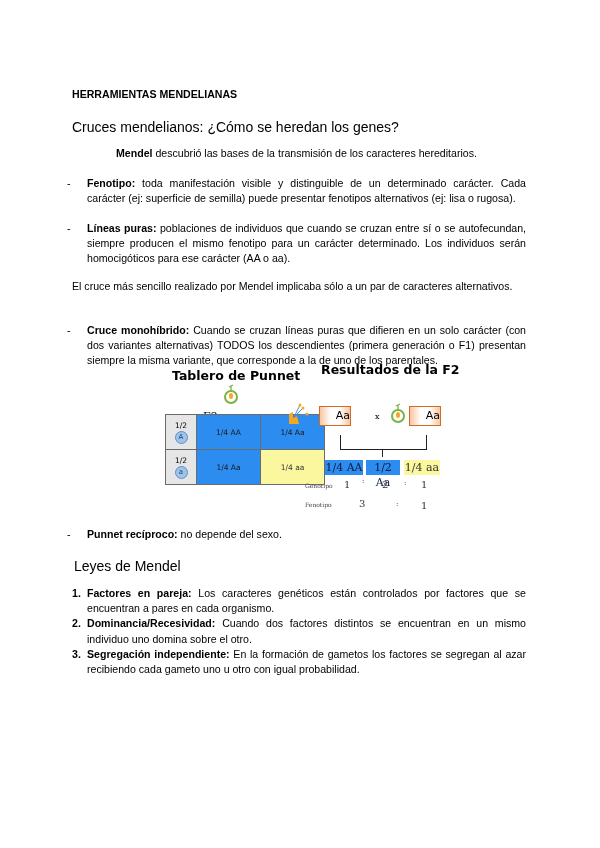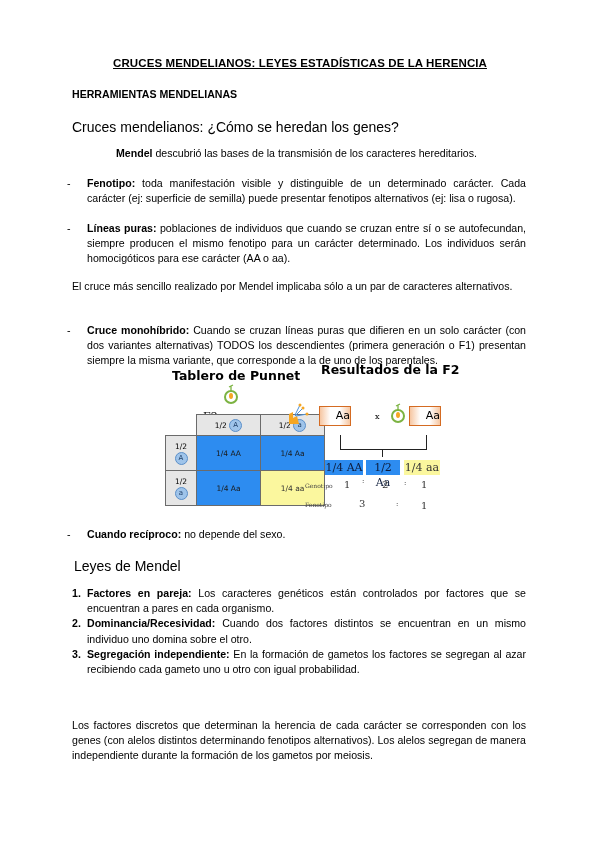--- a/index.html
+++ b/index.html
@@ -44,21 +44,20 @@
   .ratio-blue { background: #2d8cf0; color: #0d1b3a; }
   .ratio-yellow { background: #fbf79e; color: #333; }
   .ratio-label { position: absolute; font-size: 6px; font-family: "DejaVu Serif", serif; color: #444; }
   .ratio-num { position: absolute; font-size: 10px; font-family: "DejaVu Serif", serif; color: #333; }
 </style>
 </head>
 <body>
 
 <div class="page">
 
-  <div class="title">CRUCES MENDELIANOS: LEYES ESTADÍSTICAS DE LA HERENCIA</div>
 
   <div class="h-upper">HERRAMIENTAS MENDELIANAS</div>
 
   <div class="h-sub" style="top:119px;">Cruces mendelianos: ¿Cómo se heredan los genes?</div>
 
   <div class="para" style="top:146px;margin-left:44px;">
     <b>Mendel</b><span> descubrió las bases de la transmisión de los caracteres hereditarios.</span>
   </div>
 
   <div class="bullet" style="top:176px;">
@@ -81,25 +80,20 @@
   <div class="fig-left-title">Tablero de Punnet</div>
   <svg class="flower" style="left:223px; top:384px;" width="16" height="22" viewBox="0 0 16 22">
     <circle cx="8" cy="13" r="6" fill="none" stroke="#7cb342" stroke-width="2"></circle>
     <ellipse cx="8" cy="12" rx="2" ry="3" fill="#f5a623"></ellipse>
     <path d="M8 7 L8 2 M6 3 L10 1" stroke="#7cb342" stroke-width="1.3" fill="none"></path>
   </svg>
   <div class="f2-label">F2</div>
 
   <table class="punnett">
     <tbody>
-        <tr>
-      <td class="corner"></td>
-      <td class="hdr"><span>1/2</span> <span class="allele">A</span></td>
-      <td class="hdr"><span>1/2</span> <span class="allele">a</span></td>
-    </tr>
     <tr>
       <td class="rowhdr"><span>1/2</span><br><span class="allele">A</span></td>
       <td class="cell-blue">1/4 AA</td>
       <td class="cell-blue">1/4 Aa</td>
     </tr>
     <tr>
       <td class="rowhdr"><span>1/2</span><br><span class="allele">a</span></td>
       <td class="cell-blue">1/4 Aa</td>
       <td class="cell-yellow">1/4 aa</td>
     </tr>
@@ -137,36 +131,35 @@
   <div class="ratio-num" style="left:404px; top:479px; font-size:7px;">:</div>
   <div class="ratio-num" style="left:421px; top:479px;">1</div>
 
   <div class="ratio-label" style="left:305px; top:501px;">Fenotipo</div>
   <div class="ratio-num" style="left:359px; top:498px;">3</div>
   <div class="ratio-num" style="left:396px; top:500px; font-size:7px;">:</div>
   <div class="ratio-num" style="left:421px; top:500px;">1</div>
 
   <div class="bullet" style="top:527px;">
     <span class="dash">-</span>
-    <span class="txt"><b>Cuando recíproco:</b><span> no depende del sexo.</span></span>
+    <span class="txt"><b>Punnet recíproco:</b><span> no depende del sexo.</span></span>
   </div>
 
   <div class="h-sub" style="top:558px; left:74px;">Leyes de Mendel</div>
 
   <div class="olist" style="top:586px;">
     <div class="oitem">
       <span class="num">1.</span>
       <span class="txt"><b>Factores en pareja:</b><span> Los caracteres genéticos están controlados por factores que se encuentran a pares en cada organismo.</span></span>
     </div>
     <div class="oitem">
       <span class="num">2.</span>
       <span class="txt"><b>Dominancia/Recesividad:</b><span> Cuando dos factores distintos se encuentran en un mismo individuo uno domina sobre el otro.</span></span>
     </div>
     <div class="oitem">
       <span class="num">3.</span>
       <span class="txt"><b>Segregación independiente:</b><span> En la formación de gametos los factores se segregan al azar recibiendo cada gameto uno u otro con igual probabilidad.</span></span>
     </div>
   </div>
 
 
-  <div class="para" style="top:718px;">Los factores discretos que determinan la herencia de cada carácter se corresponden con los genes (con alelos distintos determinando fenotipos alternativos). Los alelos segregan de manera independiente durante la formación de los gametos por meiosis.</div>
 
 </div>
 
 </body></html>

